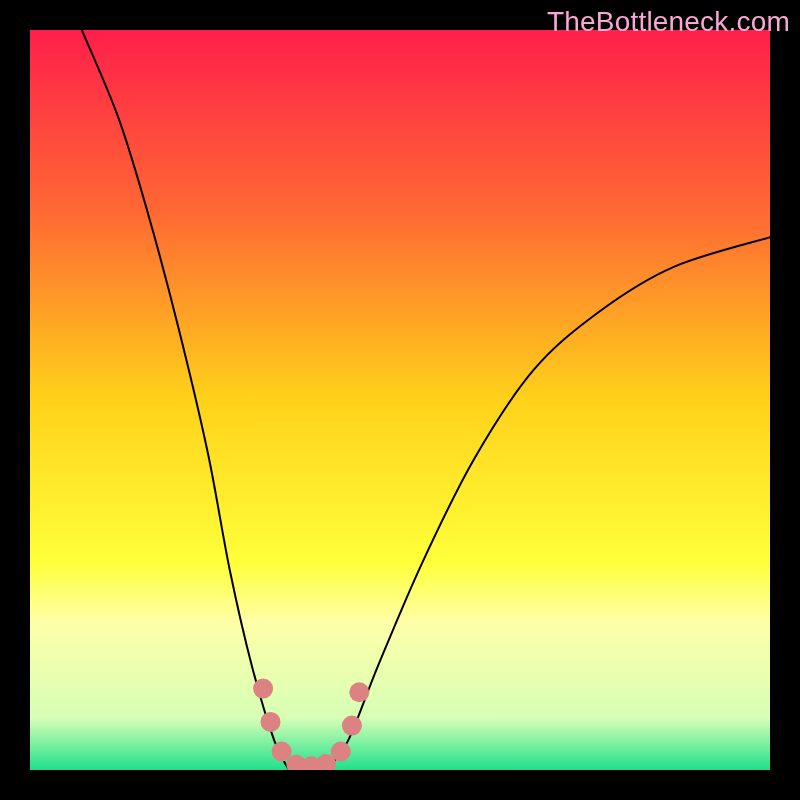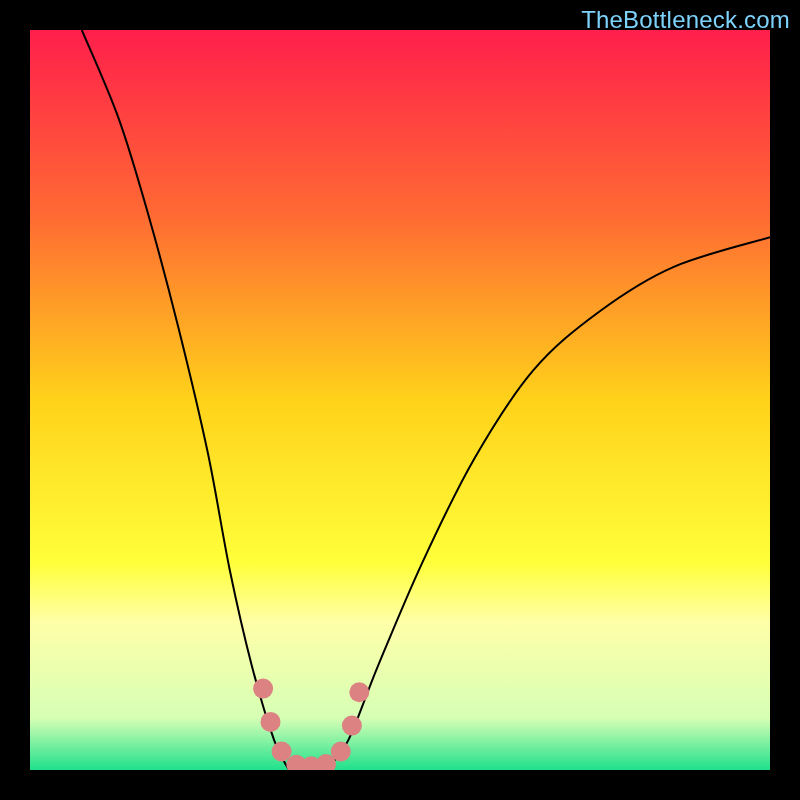--- a/index.html
+++ b/index.html
@@ -23,22 +23,22 @@
     position: absolute;
     top: 30px;
     left: 30px;
     width: 740px;
     height: 740px;
   }
   .watermark {
     position: absolute;
     top: 6px;
     right: 10px;
-    color: #7dd3fc;
-    font-size: 24px;
+    color: #f9a8d4;
+    font-size: 28px;
     font-weight: 400;
     letter-spacing: 0.2px;
   }
   svg {
     display: block;
   }
 </style>
 </head>
 <body>
 

